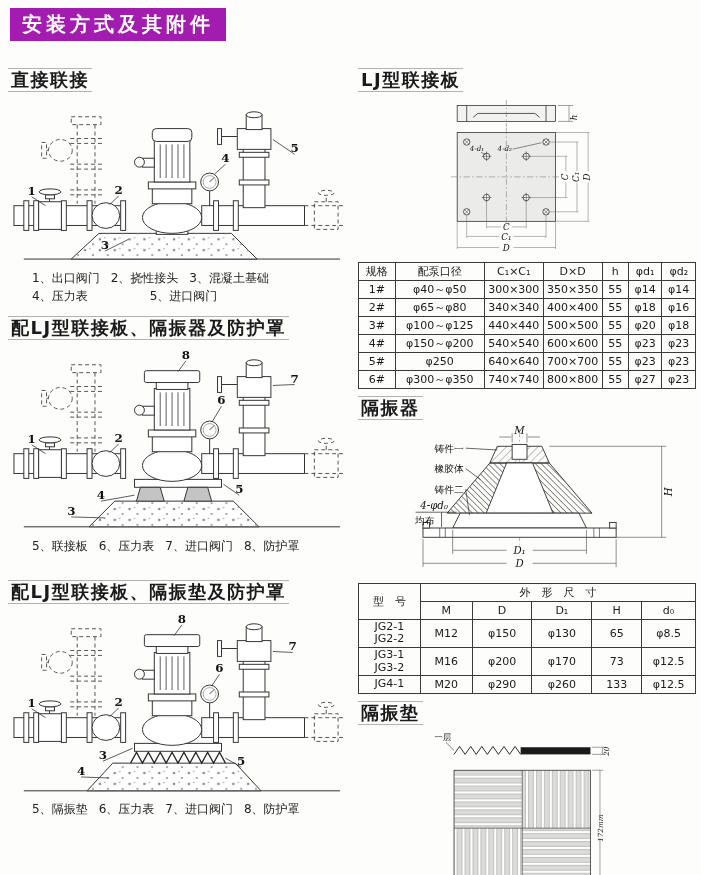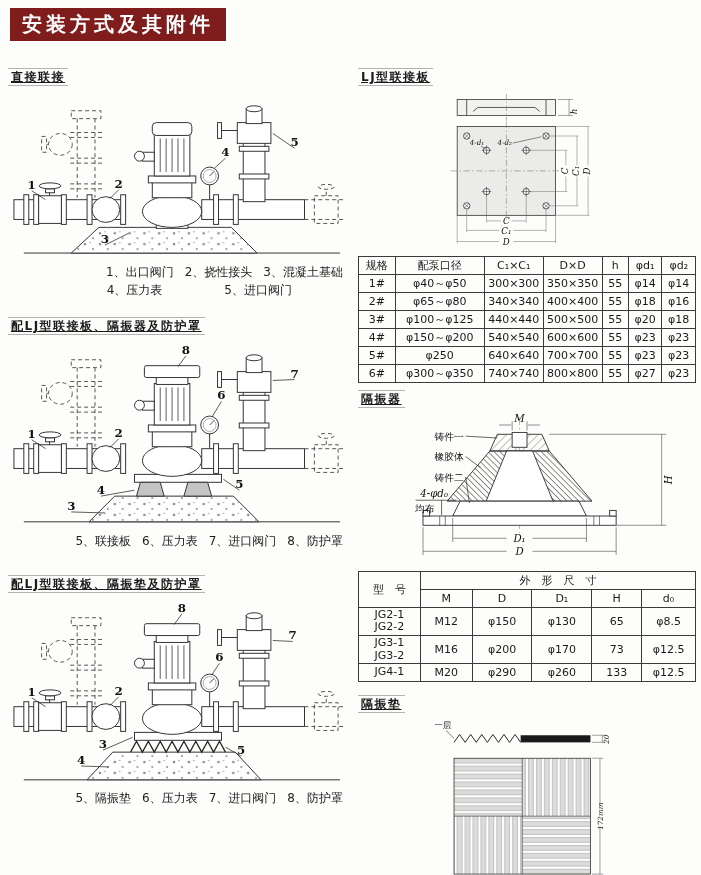--- a/index.html
+++ b/index.html
@@ -1,27 +1,27 @@
 <!DOCTYPE html>
 <html><head>
 <meta charset="utf-8">
 <style>
   html,body{margin:0;padding:0;background:#ffffff;}
   .page{position:relative;width:701px;height:875px;background:#fdfdfc;overflow:hidden;
         font-family:"DejaVu Sans","Liberation Sans",sans-serif;color:#1a1a1a;}
-  .title-bar{position:absolute;left:10px;top:8px;background:#7f1d1d;color:#fff;
+  .title-bar{position:absolute;left:10px;top:8px;background:#a21caf;color:#fff;
              font-size:20px;font-weight:bold;letter-spacing:4px;padding:3px 12px;}
   .intro{position:absolute;left:10px;top:47px;font-size:13.5px;letter-spacing:0.4px;}
   .col-left{position:absolute;left:8px;top:66px;width:346px;}
   .col-right{position:absolute;left:358px;top:66px;width:338px;}
-  h2.sec{display:inline-block;font-size:12px;font-weight:bold;margin:2px 0;
+  h2.sec{display:inline-block;font-size:18px;font-weight:bold;margin:2px 0;
          padding:2px 3px;border-top:1px solid #b3b3b3;border-bottom:1px solid #b3b3b3;
-         letter-spacing:1.5px;text-decoration:underline;}
+         letter-spacing:1.5px;}
   .sec-wrap{line-height:1;}
-  .legend{padding-left:24px;font-size:12px;line-height:1.5;color:#222;text-align:right;}
+  .legend{padding-left:24px;font-size:12px;line-height:1.5;color:#222;}
   .legend-item{margin-right:11px;white-space:nowrap;}
   .legend-line[data-list="direct.legend_lines.1"] .legend-item{margin-right:62px;}
   table.spec{border-collapse:collapse;width:100%;margin:3px 0 2px 0;}
   table.spec th,table.spec td{border:1px solid #3a3a3a;text-align:center;
        font-size:11px;padding:1px 2px;font-weight:normal;height:15px;}
   table.spec th{font-weight:normal;}
   td.model-cell{white-space:pre-line;font-size:9.5px;line-height:1.15;}
   svg{display:block;}
   .dwg{margin:2px auto;}
   .pump-svg{margin:1px 0;}
@@ -118,21 +118,21 @@
         <line x1="220" y1="70" x2="209" y2="80" stroke="#333" stroke-width="0.8"></line>
         <text x="220" y="68" font-size="12" font-weight="bold" fill="#111" text-anchor="middle" font-family="'DejaVu Serif','Liberation Serif',serif">4</text>
         <line x1="290" y1="60" x2="268" y2="45" stroke="#333" stroke-width="0.8"></line>
         <text x="290" y="58" font-size="12" font-weight="bold" fill="#111" text-anchor="middle" font-family="'DejaVu Serif','Liberation Serif',serif">5</text>
       </svg>
     <div class="legend">
       <div class="legend-line" data-list="direct.legend_lines.0"><span class="legend-item">1、出口阀门</span><span class="legend-item">2、挠性接头</span><span class="legend-item">3、混凝土基础</span></div>
       <div class="legend-line" data-list="direct.legend_lines.1"><span class="legend-item">4、压力表</span><span class="legend-item">5、进口阀门</span></div>
     </div>
 
-    <div class="sec-wrap" style="margin-top:16px"><h2 class="sec">配LJ型联接板、隔振器及防护罩</h2></div>
+    <div class="sec-wrap" style="margin-top:9px"><h2 class="sec">配LJ型联接板、隔振器及防护罩</h2></div>
     <svg id="pump2" class="pump-svg" viewBox="0 0 344 195" width="340">
         <defs>
           <pattern id="pump2d" width="15" height="11" patternUnits="userSpaceOnUse">
             <circle cx="3" cy="3" r="1.3" fill="#8a8a8a"></circle>
             <circle cx="11" cy="8" r="1" fill="#8a8a8a"></circle>
             <circle cx="8" cy="1.5" r="0.7" fill="#8a8a8a"></circle>
           </pattern>
         </defs>
         <line x1="16" y1="186" x2="336" y2="186" stroke="#333" stroke-width="1"></line>
         <polygon fill="#fff" stroke="#333" stroke-width="1" points="108,160 228,160 254,186 82,186"></polygon>
@@ -582,21 +582,21 @@
             <td class="model-cell">JG4-1</td>
             <td>M20</td>
             <td>φ290</td>
             <td>φ260</td>
             <td>133</td>
             <td>φ12.5</td>
           </tr>
         </tbody>
     </table>
 
-    <div class="sec-wrap" style="margin-top:11px"><h2 class="sec">隔振垫</h2></div>
+    <div class="sec-wrap" style="margin-top:5px"><h2 class="sec">隔振垫</h2></div>
 
     <svg class="dwg" viewBox="0 0 300 212" width="238">
       <defs>
         <pattern id="pH" width="10" height="10" patternUnits="userSpaceOnUse">
           <rect width="10" height="10" fill="#fff"></rect>
           <rect y="2" width="10" height="6" fill="#dcdcda"></rect>
           <line x1="0" y1="2" x2="10" y2="2" stroke="#999" stroke-width="0.7"></line>
           <line x1="0" y1="8" x2="10" y2="8" stroke="#999" stroke-width="0.7"></line>
         </pattern>
         <pattern id="pV" width="10" height="10" patternUnits="userSpaceOnUse">

